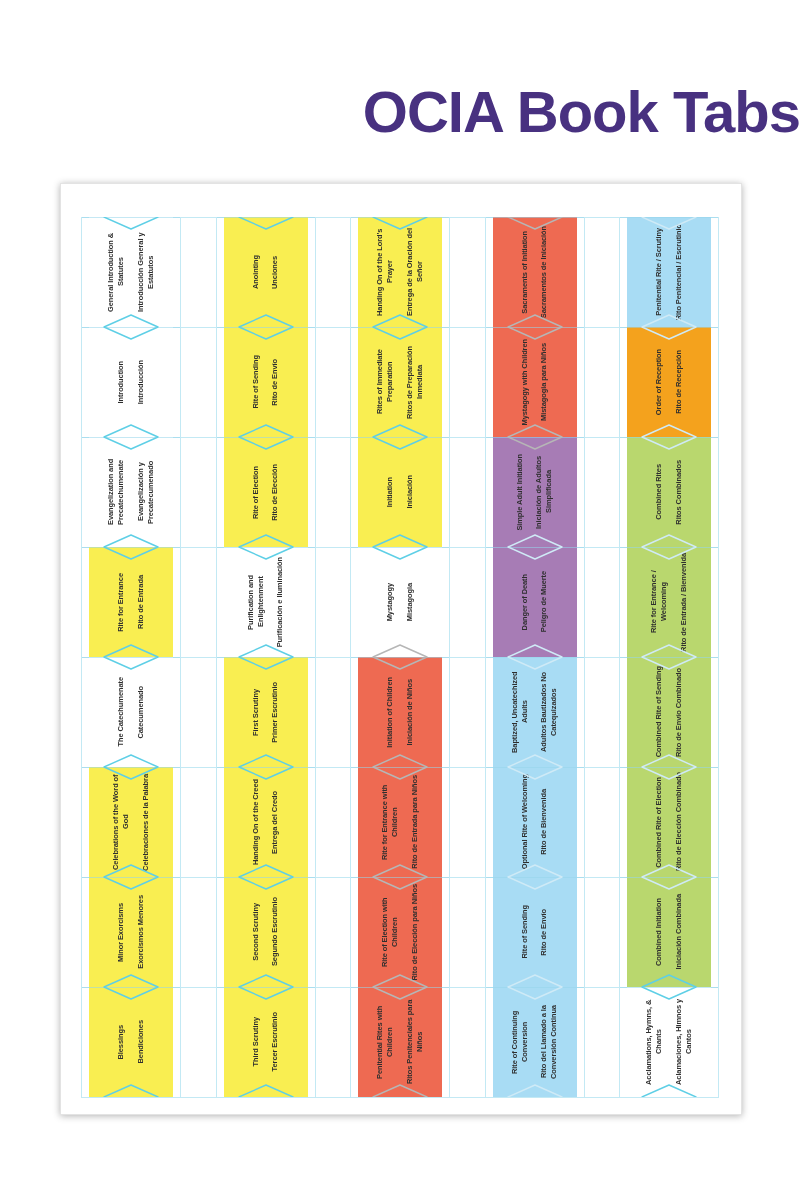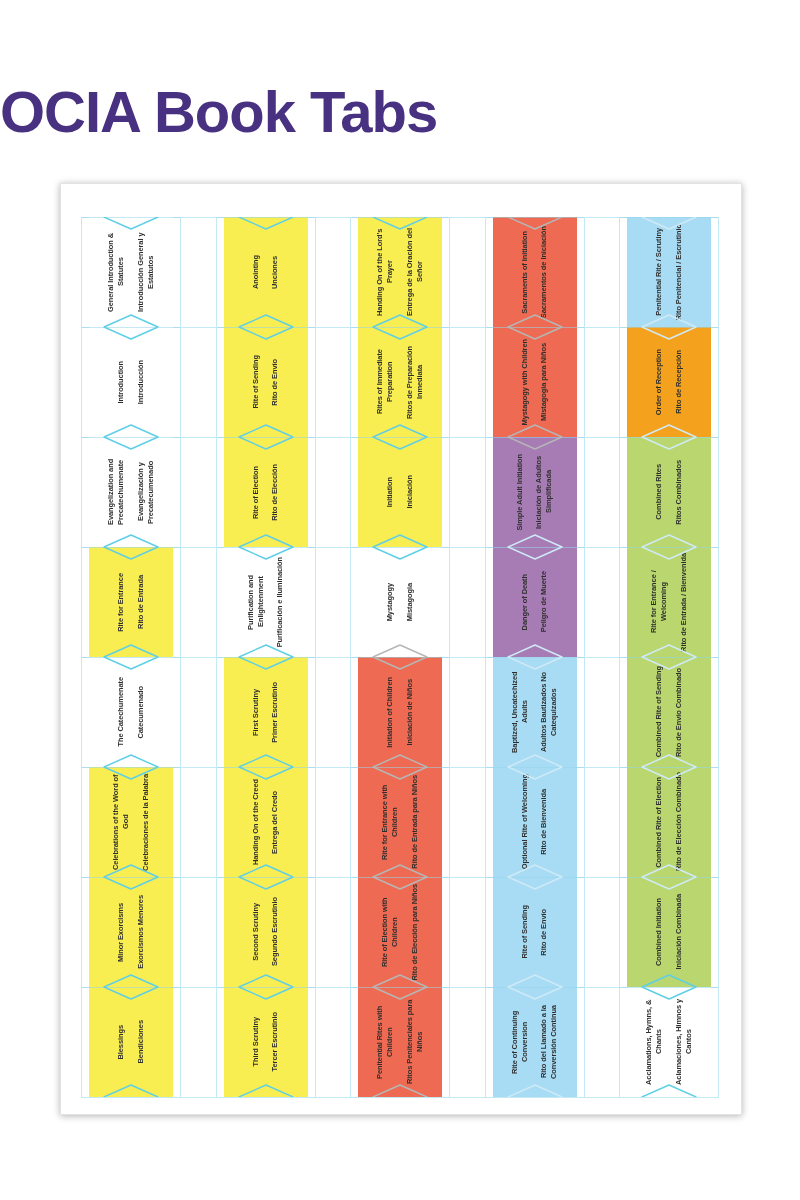--- a/index.html
+++ b/index.html
@@ -1,21 +1,21 @@
 <!DOCTYPE html>
 <html><head>
 <meta charset="utf-8">
 <style>
   html,body{margin:0;padding:0;}
   body{
     width:800px;height:1200px;background:#ffffff;position:relative;
     font-family:"Liberation Sans", sans-serif;overflow:hidden;
   }
   .page-title{
-    position:absolute;top:78px;left:0;width:100%;text-align:left;
+    position:absolute;top:78px;left:0;width:100%;text-align:right;
     font-size:58px;font-weight:800;letter-spacing:-1px;color:#483180;
   }
   .sheet{
     position:absolute;left:60px;top:183px;width:680px;height:930px;
     background:#ffffff;border:1px solid #e3e3e3;
     box-shadow:0 1px 7px rgba(0,0,0,0.30);
   }
   .grid{
     position:absolute;left:20px;top:33px;width:638px;height:880px;
   }

